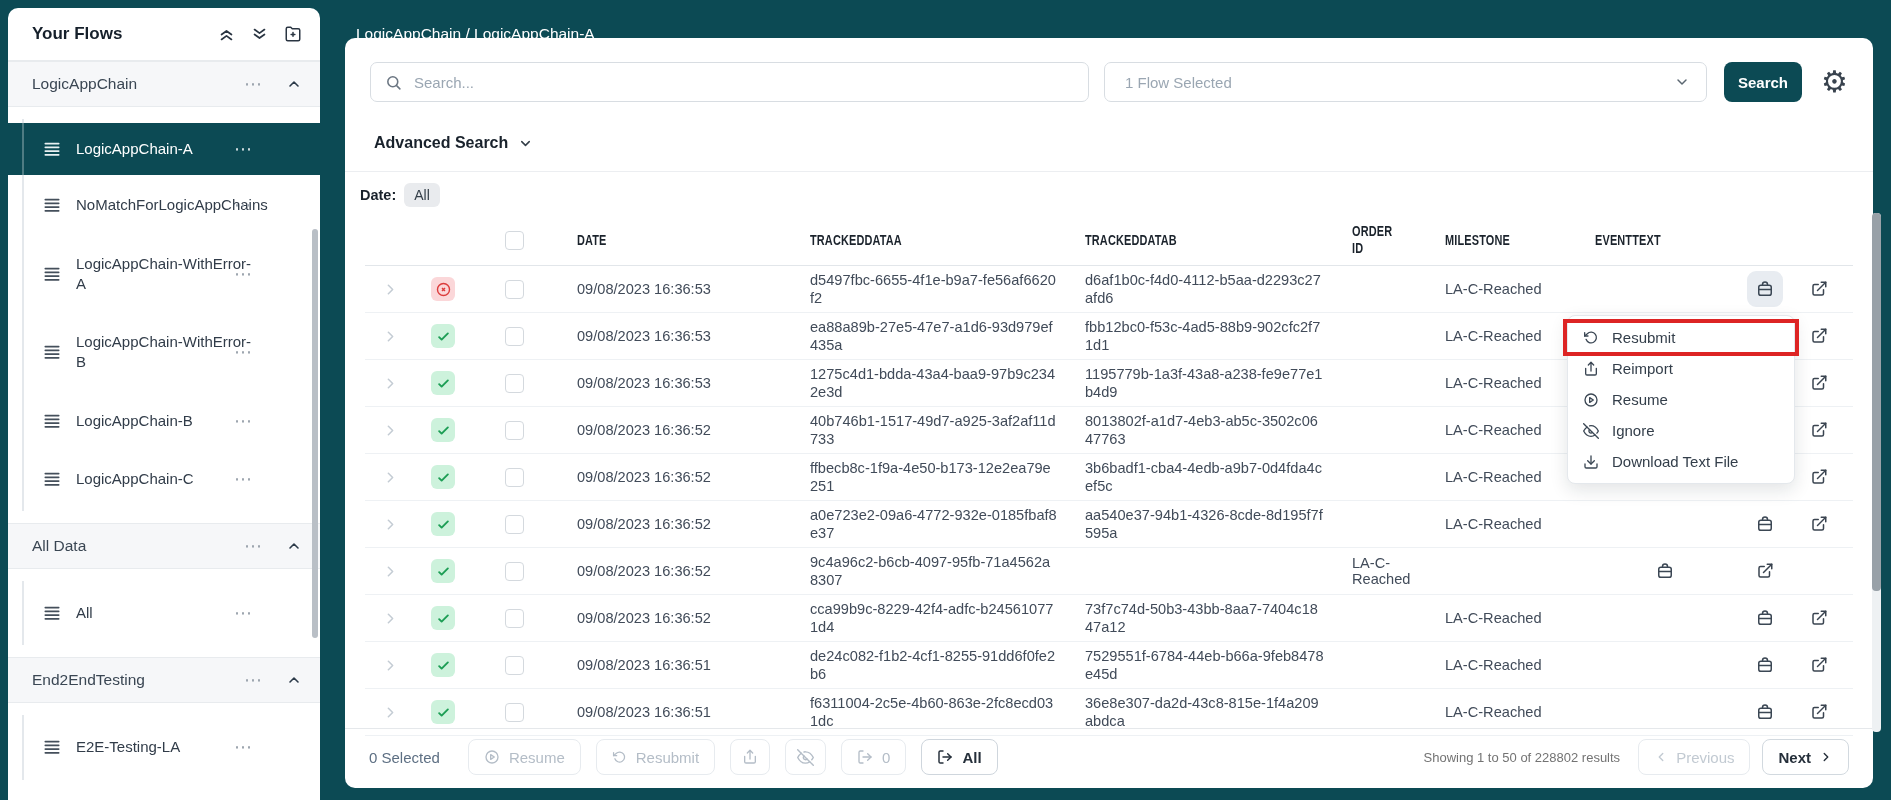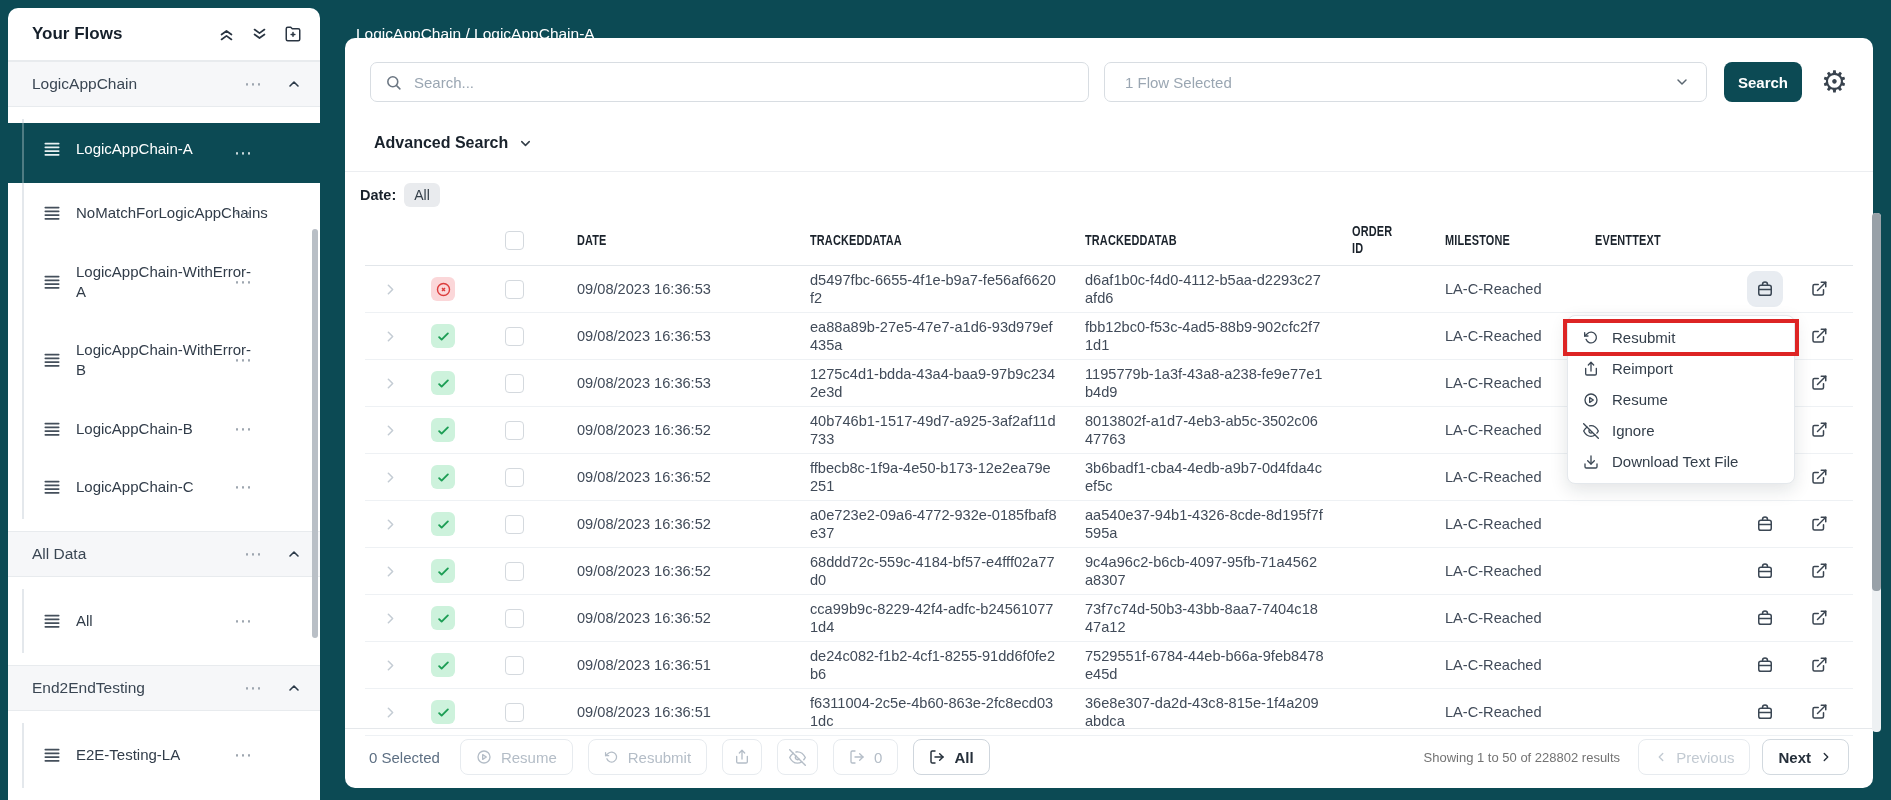--- a/index.html
+++ b/index.html
@@ -14,21 +14,21 @@
   .sb-head-ic{margin-left:16px;color:#2a3542;cursor:pointer;}
   .grp{display:flex;align-items:center;height:44px;padding:0 18px 0 24px;background:#f6f7f9;border-bottom:1px solid #e8ebee;border-top:1px solid #e8ebee;}
   .grp-label{flex:1;font-size:15.5px;color:#3a4653;}
   .dots{color:#98a1ab;font-size:18px;letter-spacing:2px;line-height:1;cursor:pointer;}
   .grp .chev{margin-left:22px;color:#2c3a49;cursor:pointer;}
   .tree{position:relative;padding:14px 0;}
   .tree::before{content:"";position:absolute;left:14px;top:12px;bottom:12px;width:2px;background:#e4e8ec;}
   .titem{position:relative;display:flex;align-items:center;gap:14px;padding:18px 66px 18px 34px;margin:2px 0;font-size:15px;line-height:1.35;color:#313c49;cursor:pointer;}
   .titem .ic{flex:0 0 auto;color:#444f5b;}
   .titem .dots{position:absolute;right:66px;top:50%;transform:translateY(-50%);}
-  .titem.sel{background:#0C4A54;color:#fff;padding-top:16px;padding-bottom:24px;}
+  .titem.sel{background:#0C4A54;color:#fff;padding-top:16px;padding-bottom:16px;}
   .titem.sel .ic{color:#e9f1f2;}
   .titem.sel .dots{color:#d6e2e4;}
   .titem.sel::before{content:"";position:absolute;left:14px;top:0;bottom:0;width:2px;background:rgba(255,255,255,.28);}
   .sb-scroll{position:absolute;right:2px;top:221px;width:6px;height:409px;background:#b9bfc6;border-radius:3px;}
 
   
   .crumb{position:absolute;left:356px;top:25px;color:#fff;font-size:15.5px;}
 
   
   .card{position:absolute;left:345px;top:38px;width:1528px;height:750px;background:#fff;border-radius:10px;overflow:hidden;}
@@ -73,21 +73,21 @@
 
   
   .menu{position:absolute;left:1222px;top:277px;width:226px;background:#fff;border:1px solid #e4e8ec;border-radius:8px;box-shadow:0 6px 18px rgba(20,35,45,.12);padding:6px 0;z-index:30;}
   .mitem{position:relative;display:flex;align-items:center;gap:13px;height:31px;padding:0 15px;font-size:15px;color:#333e4a;cursor:pointer;}
   .mitem .mic{color:#3b4754;}
   .red-outline{position:absolute;left:-5px;right:-5px;top:-3px;bottom:-3px;border:4px solid #dd2424;pointer-events:none;}
 
   
   .foot-hr{top:690px;background:#e5e8eb;}
   .footer{position:absolute;left:24px;right:24px;top:700px;height:38px;display:flex;align-items:center;}
-  .sel-count{font-size:15px;color:#5d6f83;margin-right:20px;text-align:center;}
+  .sel-count{font-size:15px;color:#5d6f83;margin-right:28px;text-align:center;}
   .fbtn{display:flex;align-items:center;gap:9px;height:36px;padding:0 15px;border:1px solid #e7ebef;border-radius:8px;background:#fff;color:#b4bdc7;font-size:15px;font-family:"Liberation Sans",sans-serif;cursor:pointer;margin-right:15px;box-sizing:border-box;}
   .fbtn.icon-only{padding:0 11px;}
   .fbtn.dark{color:#252f3a;border-color:#cfd6dd;font-weight:600;}
   .showing{margin-left:auto;font-size:13px;color:#737373;margin-right:18px;}
   .pgbtn{display:flex;align-items:center;gap:8px;height:36px;padding:0 15px;border:1px solid #e7ebef;border-radius:8px;background:#fff;font-size:15px;color:#c2cad2;font-family:"Liberation Sans",sans-serif;cursor:pointer;margin-right:12px;box-sizing:border-box;}
   .pgbtn.dark{color:#252f3a;border-color:#d2d9df;font-weight:600;margin-right:0;}
 
   
   .main-scroll-track{position:absolute;left:1872px;top:213px;width:9px;height:519px;background:#eef1f3;border-radius:4px;}
   .main-scroll-thumb{position:absolute;left:0;top:0;width:9px;height:378px;background:#99a1a8;border-radius:4px;}
@@ -541,21 +541,20 @@
             <span class="stile ok">
               <svg width="15" height="15" viewBox="0 0 24 24" fill="none" stroke="currentColor" stroke-width="3" stroke-linecap="round" stroke-linejoin="round">
                 <path d="M5 13l4 4L19 7"></path>
               </svg>
             </span>
           </span>
         <span class="ctr">
             <span class="checkbox"></span>
           </span>
         <span class="cell cdate">09/08/2023 16:36:52</span>
-        <span class="cell cguid">68ddd72c-559c-4184-bf57-e4fff02a77d0</span>
         <span class="cell cguid">9c4a96c2-b6cb-4097-95fb-71a4562a8307</span>
         <span class="cell"></span>
         <span class="cell">LA-C-Reached</span>
         <span class="cell"></span>
         <span class="ctr">
             <span class="atile">
               <svg width="20" height="20" viewBox="0 0 24 24" fill="none" stroke="currentColor" stroke-width="1.8" stroke-linecap="round">
                 <path d="M9 7.5V6.5a3 3 0 0 1 6 0v1"></path>
                 <rect x="4.5" y="7.5" width="15" height="12" rx="2.5"></rect>
                 <path d="M4.5 12.5h15"></path>

